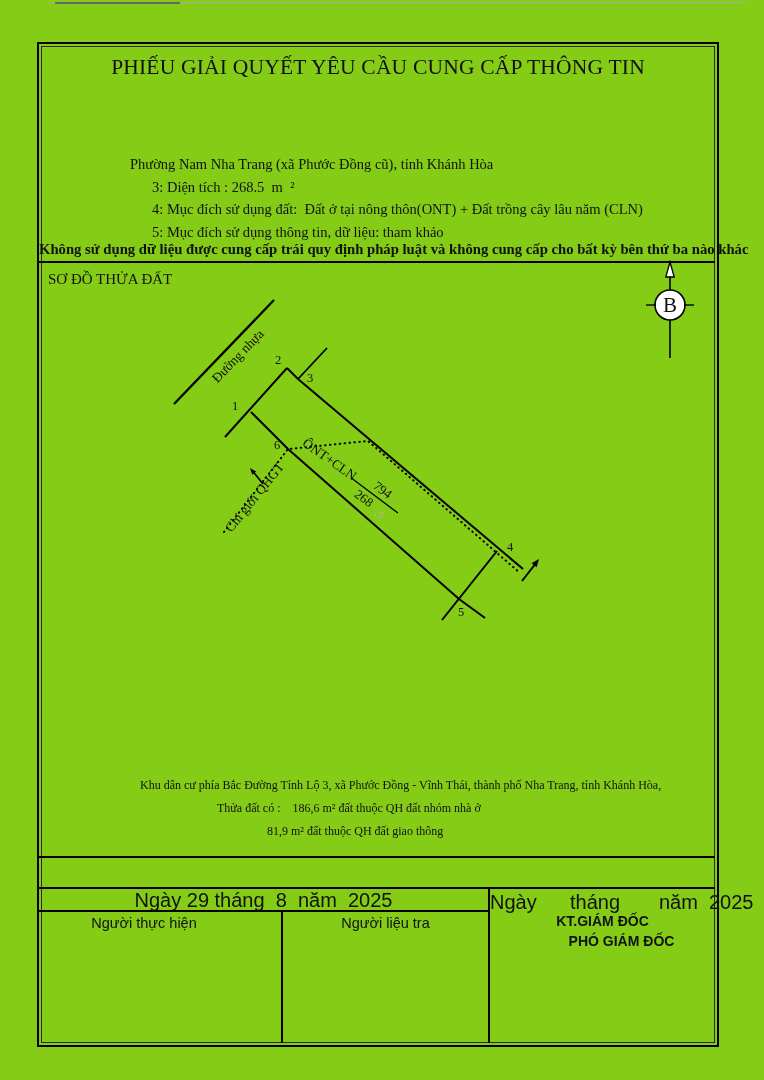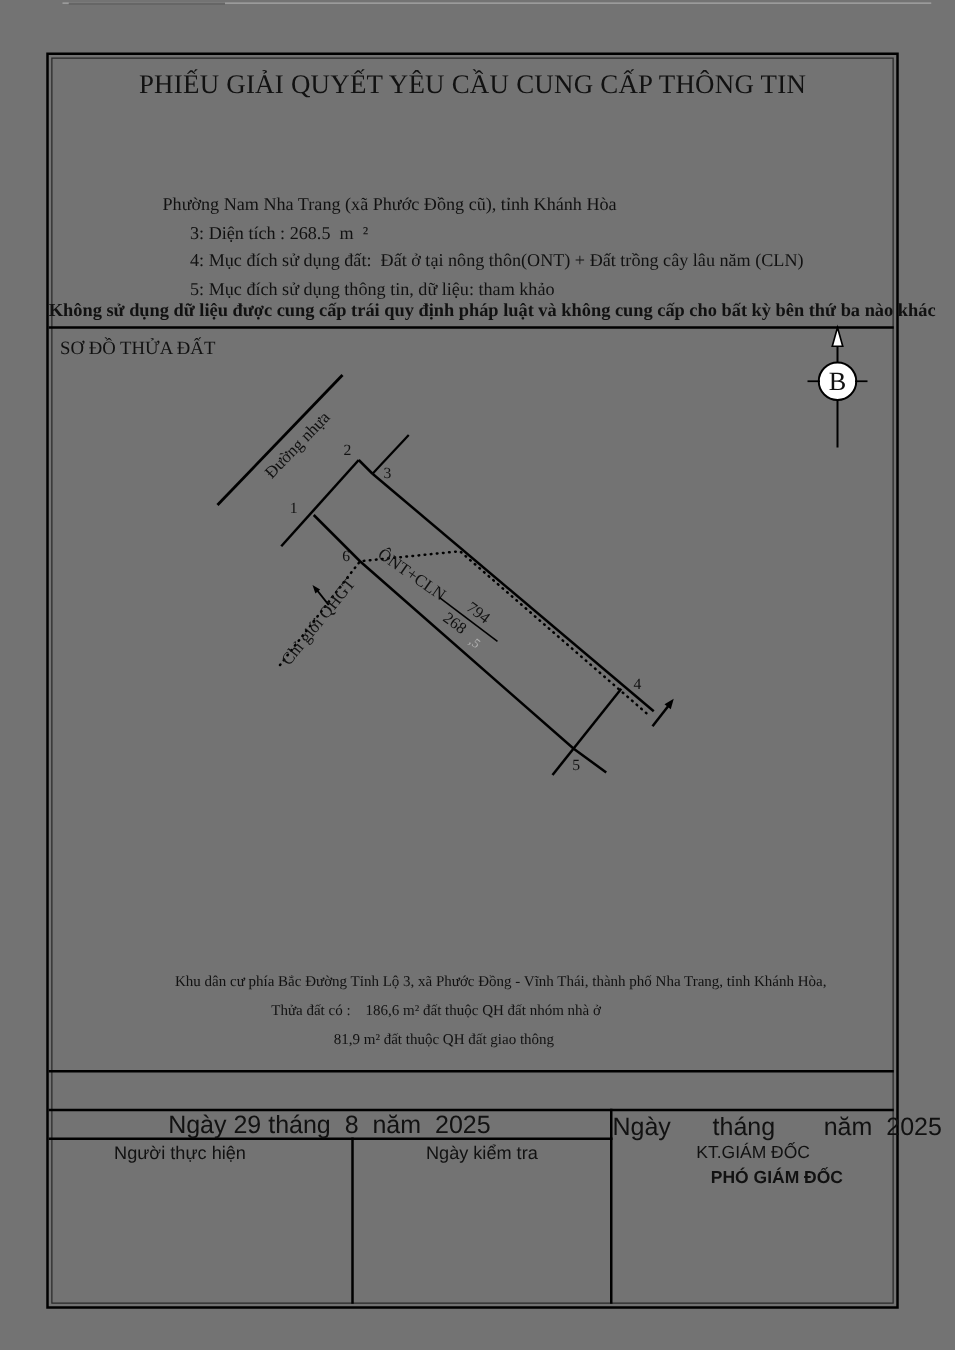--- a/index.html
+++ b/index.html
@@ -1,17 +1,17 @@
 <!DOCTYPE html>
 <html><head>
 <meta charset="utf-8">
 <style>
   html,body { margin:0; padding:0; background:#fff; }
   #page {
-    position:relative; width:764px; height:1080px; background:#737373;
+    position:relative; width:764px; height:1080px; background:#84cc16;
     font-family:"Liberation Serif", serif; color:#111; overflow:hidden;
   }
   .abs { position:absolute; white-space:pre; }
   .hline { position:absolute; background:#000; height:2px; }
   .vline { position:absolute; background:#000; width:2px; }
   .frame-outer { position:absolute; left:37px; top:42px; width:682px; height:1005px;
     border:2px solid #000; box-sizing:border-box; }
   .frame-inner { position:absolute; left:41px; top:46px; width:674px; height:997px;
     border:1px solid #2a2a2a; box-sizing:border-box; }
   .title { left:37px; top:55px; width:682px; text-align:center;
@@ -109,17 +109,17 @@
   <div class="hline" style="left:39px; top:856px; width:676px;"></div>
 
   <div class="hline" style="left:39px; top:887px; width:676px;"></div>
   <div class="vline" style="left:488px; top:887px; height:156px;"></div>
   <div class="hline" style="left:39px; top:910px; width:451px;"></div>
   <div class="vline" style="left:281px; top:910px; height:133px;"></div>
 
   <div class="sig-text sans" style="left:39px; top:889px; width:449px;">Ngày 29 tháng  8  năm  2025</div>
   <div class="sig-text sans" style="left:490px; top:891px; width:225px;">Ngày      tháng       năm  2025</div>
   <div class="sig-text sans" style="left:39px; top:915px; width:210px; font-size:14.5px;">Người thực hiện</div>
-  <div class="sig-text sans" style="left:283px; top:915px; width:205px; font-size:14.5px;">Ngày kiểm tra</div>
-  <div class="sig-text sans" style="left:490px; top:913px; width:225px; font-weight:normal; font-size:14px;">KT.GIÁM ĐỐC</div>
+  <div class="sig-text sans" style="left:283px; top:915px; width:205px; font-size:14.5px;">Người liệu tra</div>
+  <div class="sig-text sans" style="left:490px; top:913px; width:225px; font-weight:bold; font-size:14px;">KT.GIÁM ĐỐC</div>
   <div class="sig-text sans" style="left:490px; top:933px; width:263px; font-weight:bold; font-size:14px;">PHÓ GIÁM ĐỐC</div>
 
 </div>
 
 </body></html>

